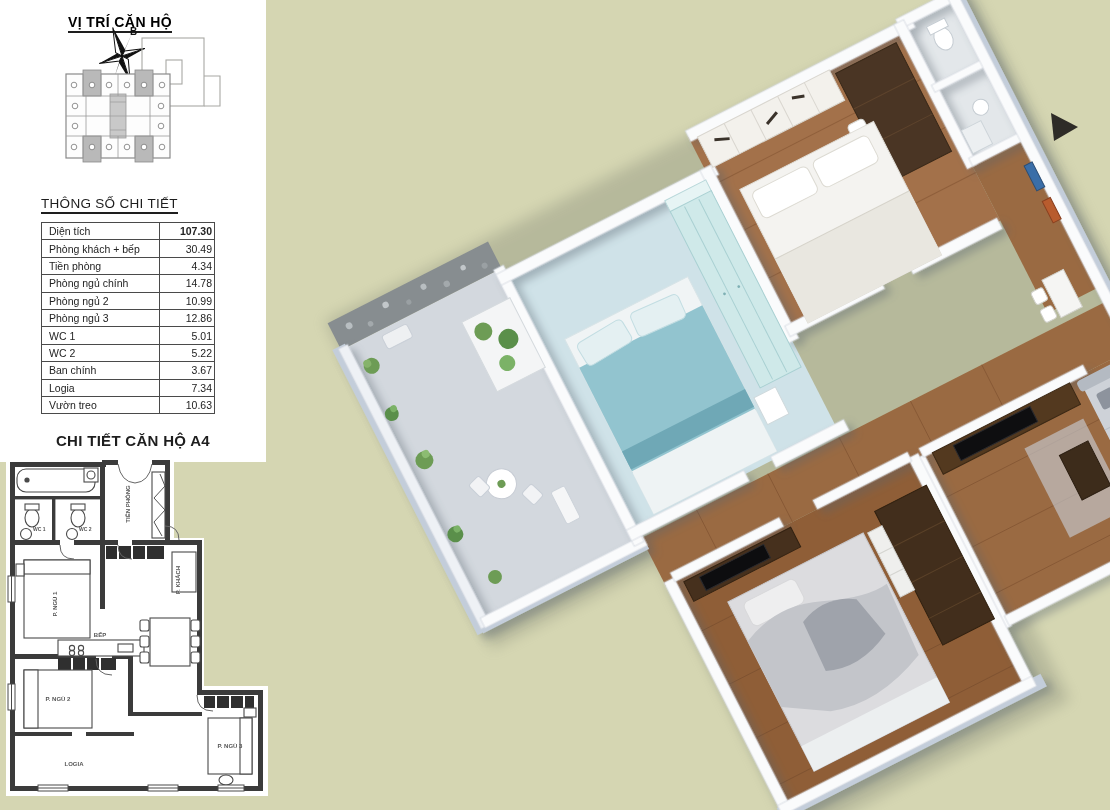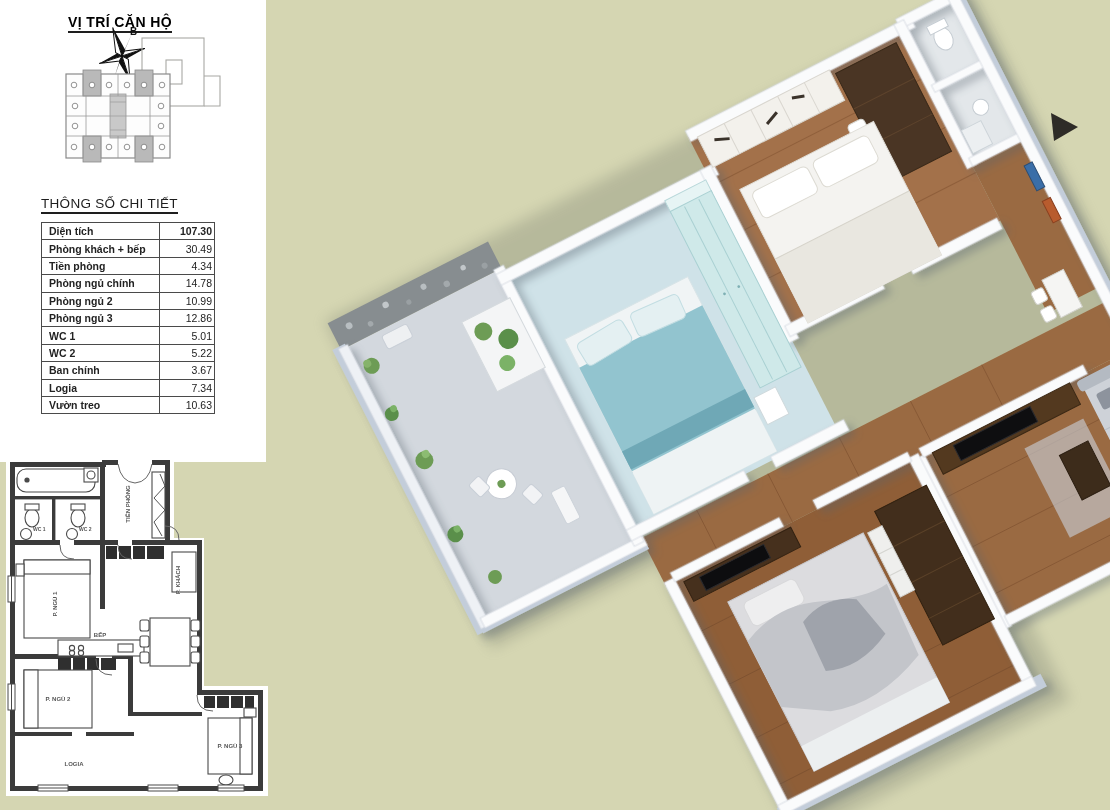--- a/index.html
+++ b/index.html
@@ -10,21 +10,21 @@
   .sidebar-top{position:absolute;left:0;top:0;width:266px;height:462px;background:#ffffff;}
   .loc-title{position:absolute;left:68px;top:14px;font-size:14px;font-weight:bold;color:#000000;
              letter-spacing:.4px;border-bottom:2px solid #1e1e1e;padding-bottom:1px;margin:0;}
   .specs-title{position:absolute;left:41px;top:196px;font-size:13.5px;font-weight:normal;color:#1e1e1e;
              letter-spacing:.3px;border-bottom:2px solid #1e1e1e;padding-bottom:1px;margin:0;}
   .detail-title{position:absolute;left:0;top:432px;width:266px;text-align:center;font-size:15px;
              font-weight:bold;color:#1e1e1e;letter-spacing:.3px;margin:0;}
   table.specs{position:absolute;left:41px;top:222px;width:174px;border-collapse:collapse;}
   table.specs td{border:1.4px solid #4a4a4a;font-size:10.5px;color:#222;height:16.4px;
                  padding:0 0 0 7px;white-space:nowrap;}
-  table.specs td.lbl{font-weight:bold;}
+  table.specs td.lbl{font-weight:normal;}
   table.specs td.val{width:50px;text-align:right;padding:0 2px;}
   table.specs tr:first-child td.val{font-weight:bold;}
   svg{display:block;}
   .compass-svg{position:absolute;left:86px;top:24px;}
   .minimap-svg{position:absolute;left:52px;top:36px;}
   .plan2d-svg{position:absolute;left:2px;top:456px;}
   .render-svg{position:absolute;left:278px;top:0;}
 </style>
 </head>
 <body>
@@ -382,20 +382,21 @@
           <td class="lbl">Logia</td>
           <td class="val">7.34</td>
         </tr>
       <tr>
           <td class="lbl">Vườn treo</td>
           <td class="val">10.63</td>
         </tr>
     </tbody>
   </table>
 
+  <h2 class="detail-title">CHI TIẾT CĂN HỘ A4</h2>
 
   <svg class="plan2d-svg" width="270" height="354" viewBox="0 0 270 354">
 
     <path d="M4,0 H172 V82 H202 V230 H266 V340 H4 Z" fill="#ffffff"></path>
 
     <g fill="#3b3b3b">
       <rect x="8" y="6" width="96" height="5"></rect>
       <rect x="100" y="4" width="16" height="5"></rect>
       <rect x="150" y="4" width="18" height="5"></rect>
       <rect x="163" y="4" width="5" height="84"></rect>

